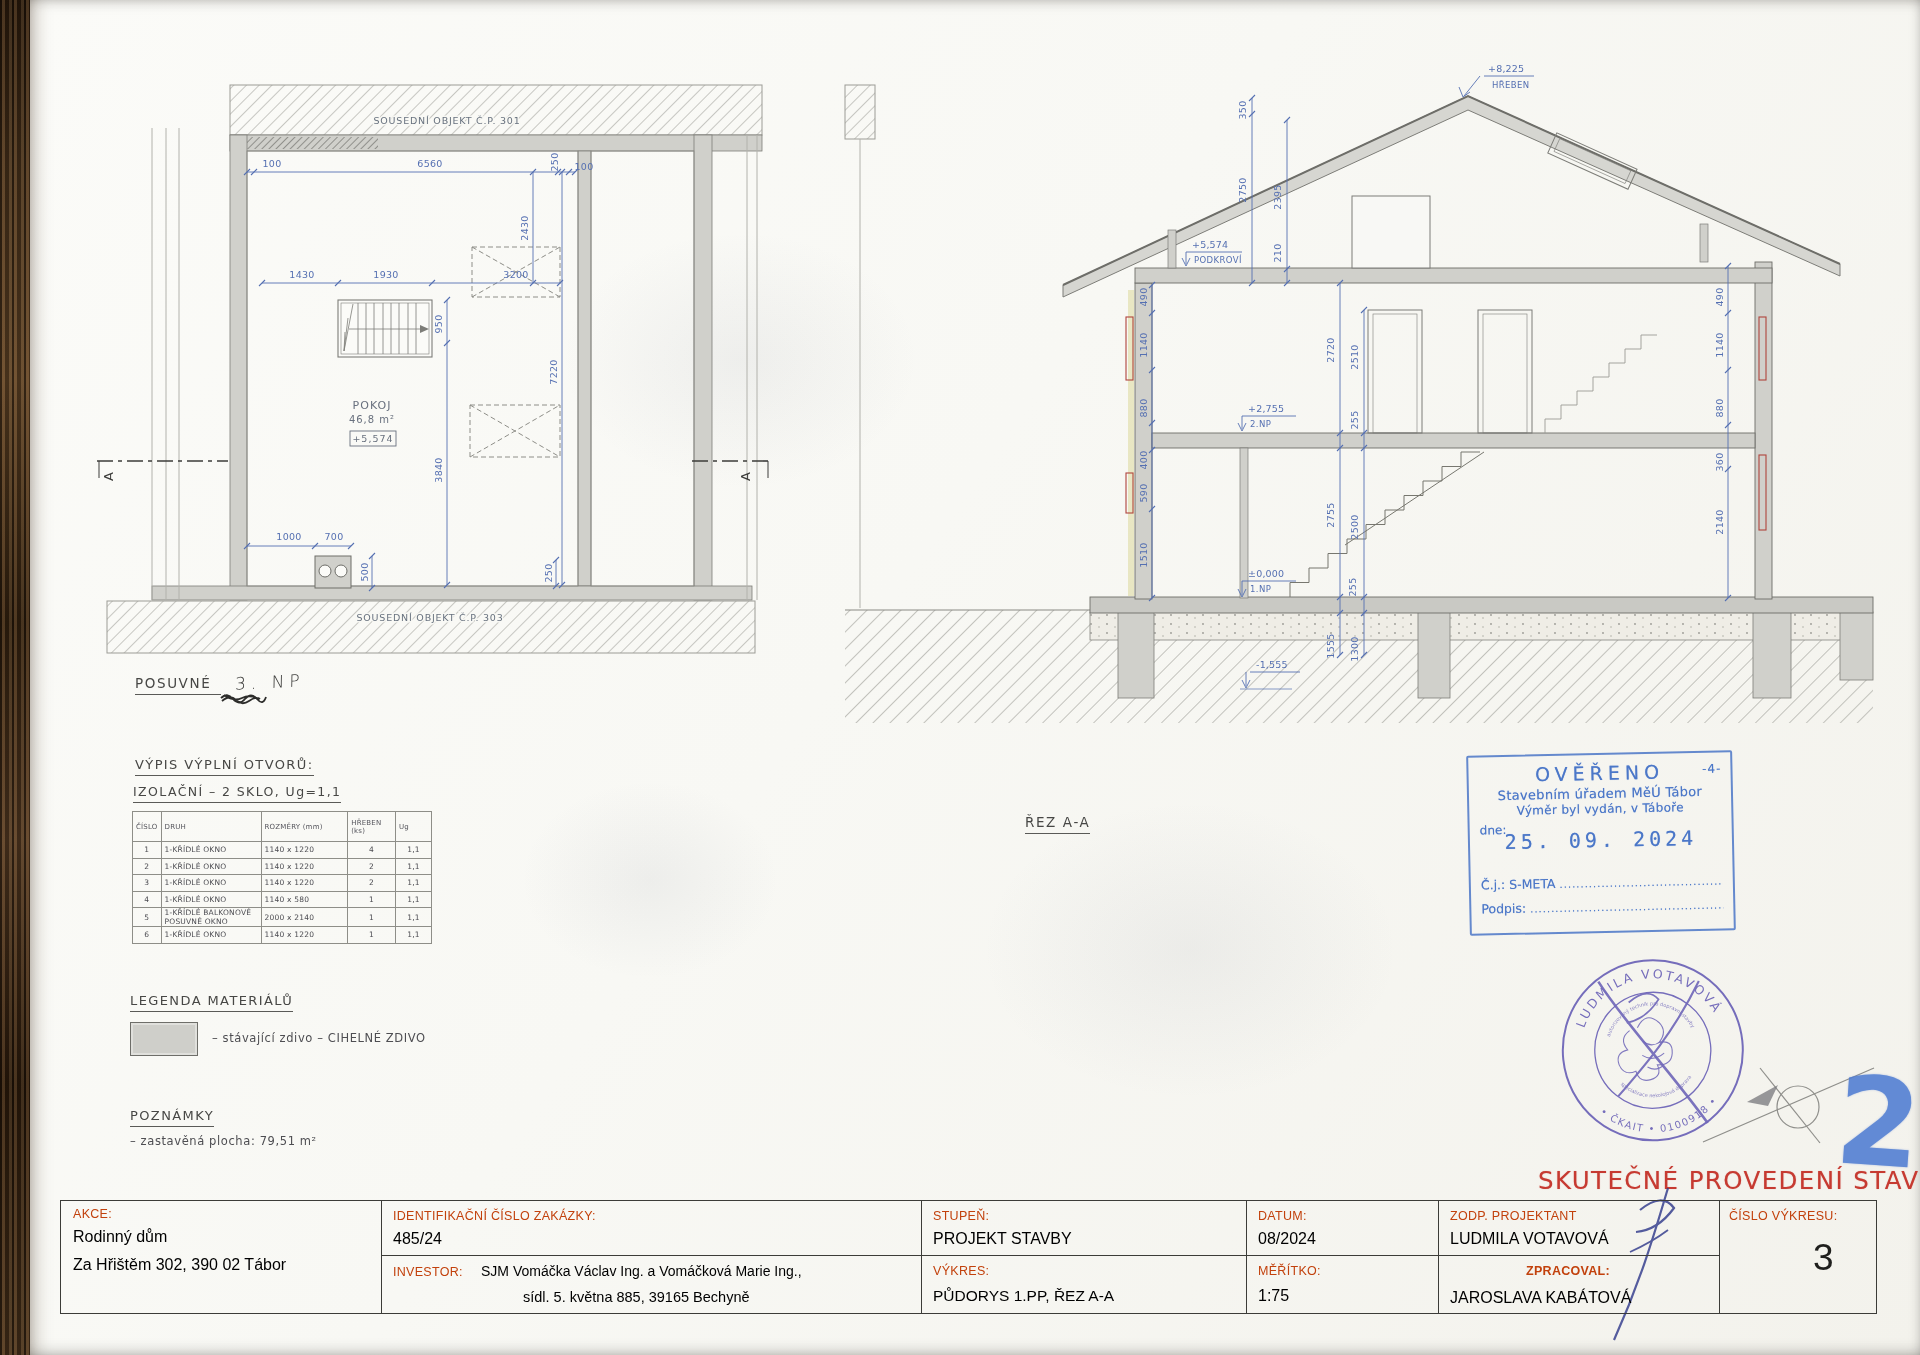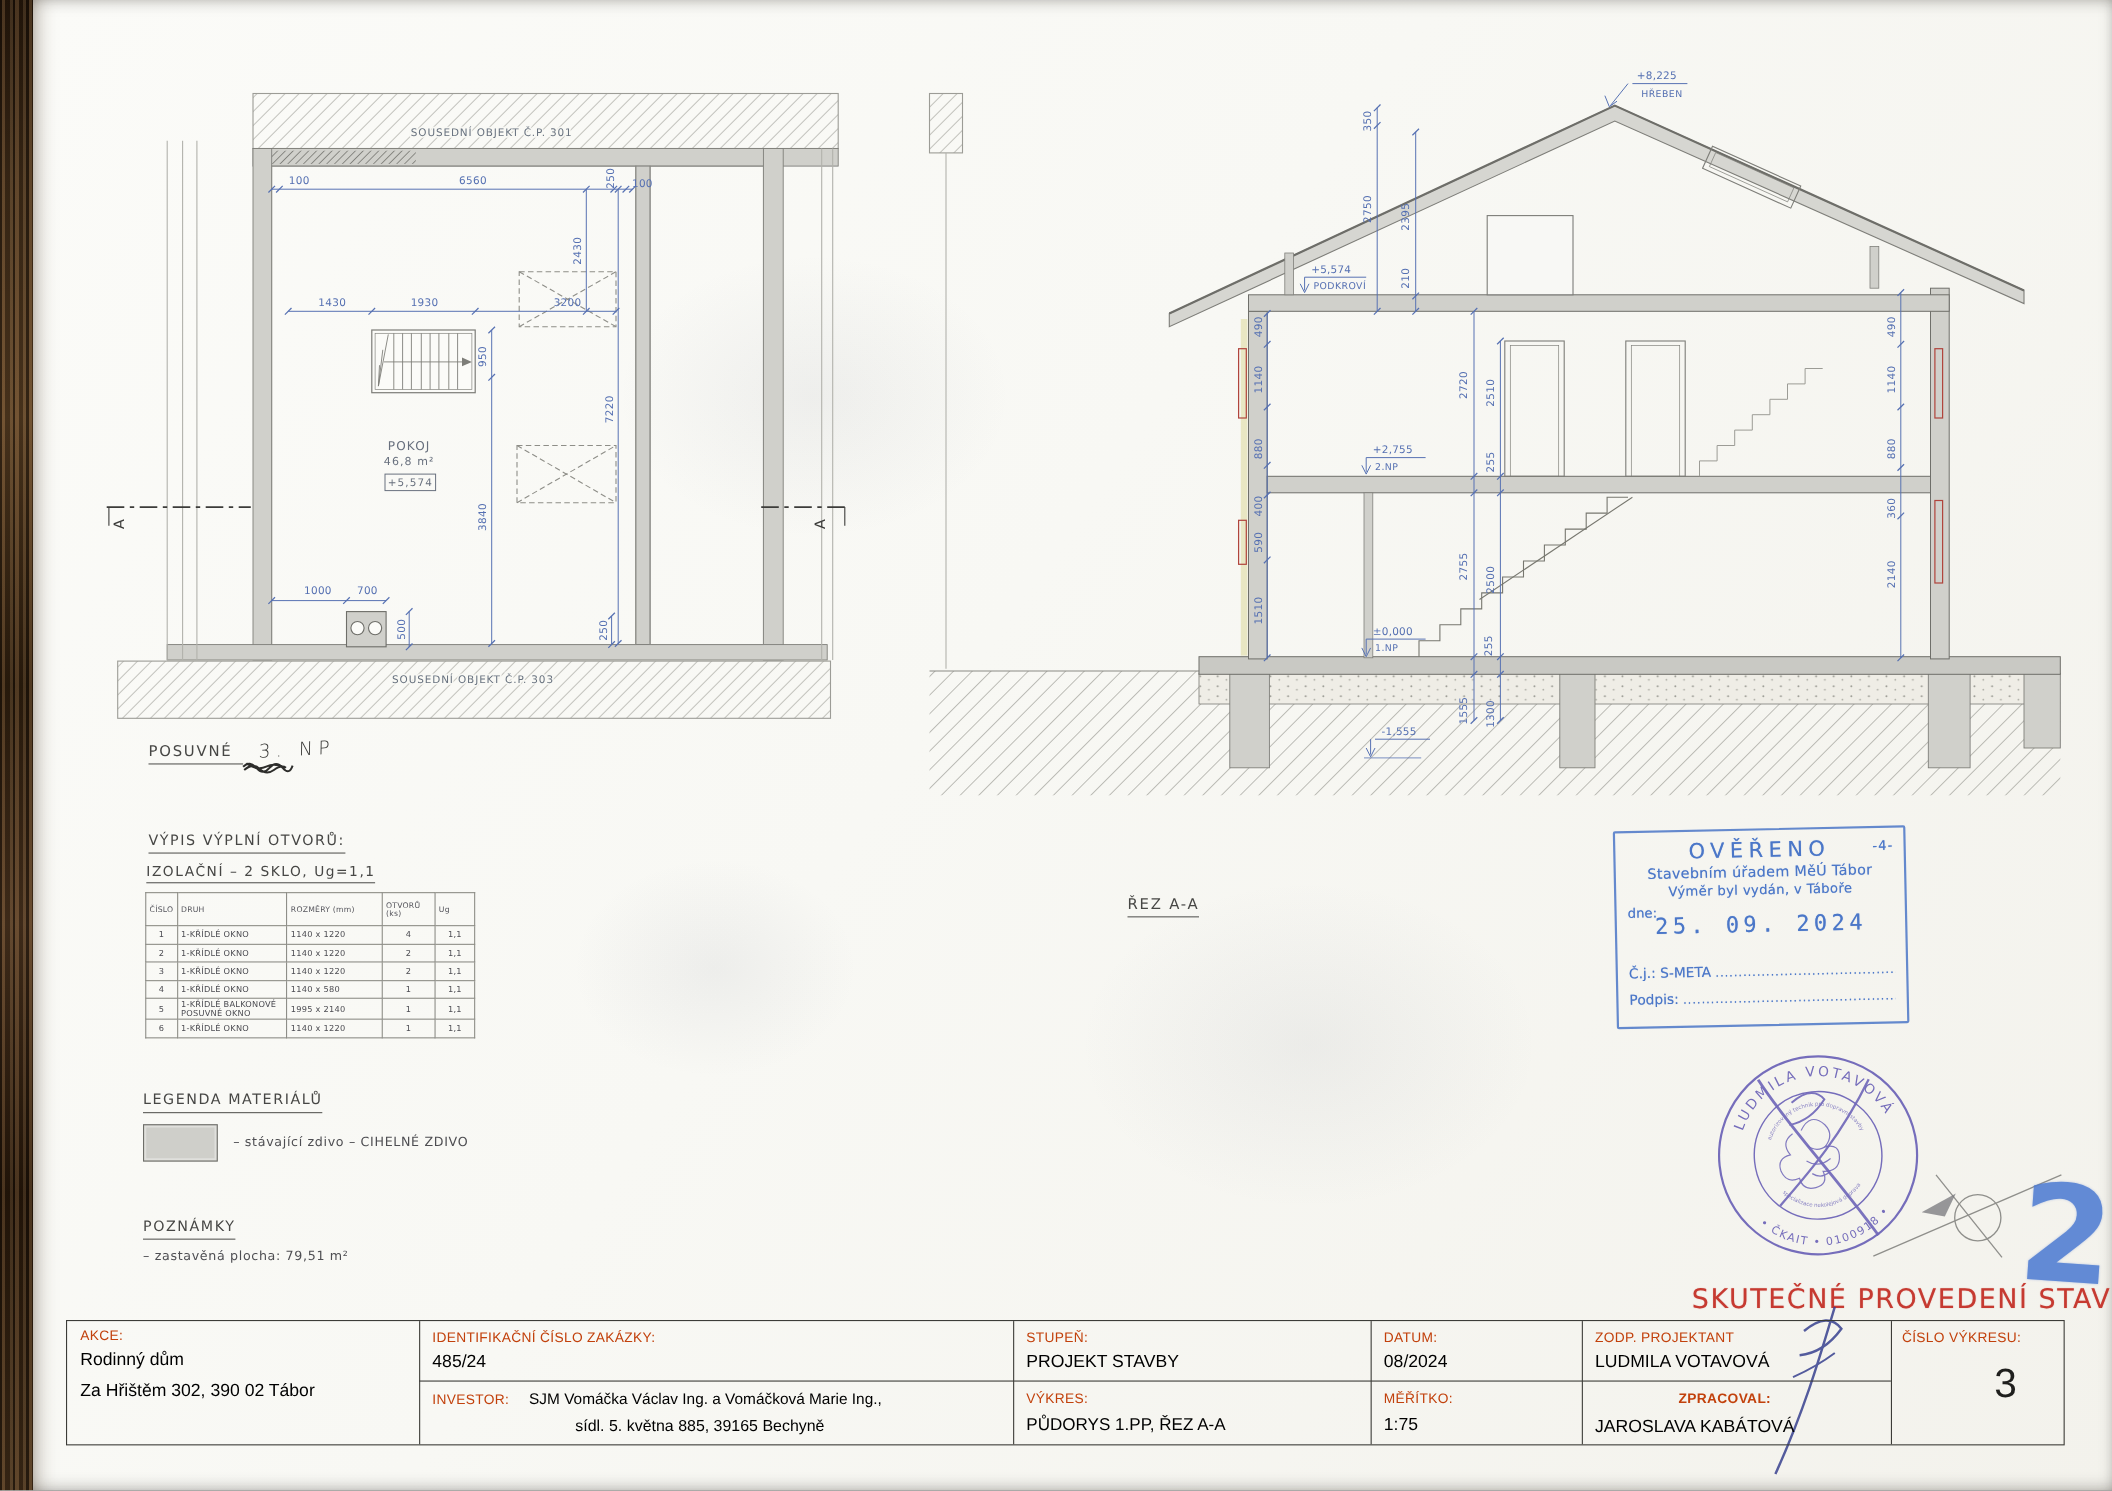--- a/index.html
+++ b/index.html
@@ -385,21 +385,21 @@
         <col style="width:127px">
         <col style="width:113px">
         <col style="width:54px">
         <col style="width:46px">
       </colgroup>
     <thead>
       <tr>
         <th>ČÍSLO</th>
         <th>DRUH</th>
         <th>ROZMĚRY (mm)</th>
-        <th>OTVORŮ (ks)</th>
+        <th>HŘEBEN (ks)</th>
         <th>Ug</th>
       </tr>
     </thead>
     <tbody>
       <tr>
           <td class="c">1</td>
           <td>1-KŘÍDLÉ OKNO</td>
           <td>1140 x 1220</td>
           <td class="c">4</td>
           <td class="c">1,1</td>
@@ -421,21 +421,21 @@
       <tr>
           <td class="c">4</td>
           <td>1-KŘÍDLÉ OKNO</td>
           <td>1140 x 580</td>
           <td class="c">1</td>
           <td class="c">1,1</td>
         </tr>
       <tr>
           <td class="c">5</td>
           <td>1-KŘÍDLÉ BALKONOVÉ POSUVNÉ OKNO</td>
-          <td>1995 x 2140</td>
+          <td>2000 x 2140</td>
           <td class="c">1</td>
           <td class="c">1,1</td>
         </tr>
       <tr>
           <td class="c">6</td>
           <td>1-KŘÍDLÉ OKNO</td>
           <td>1140 x 1220</td>
           <td class="c">1</td>
           <td class="c">1,1</td>
         </tr>

